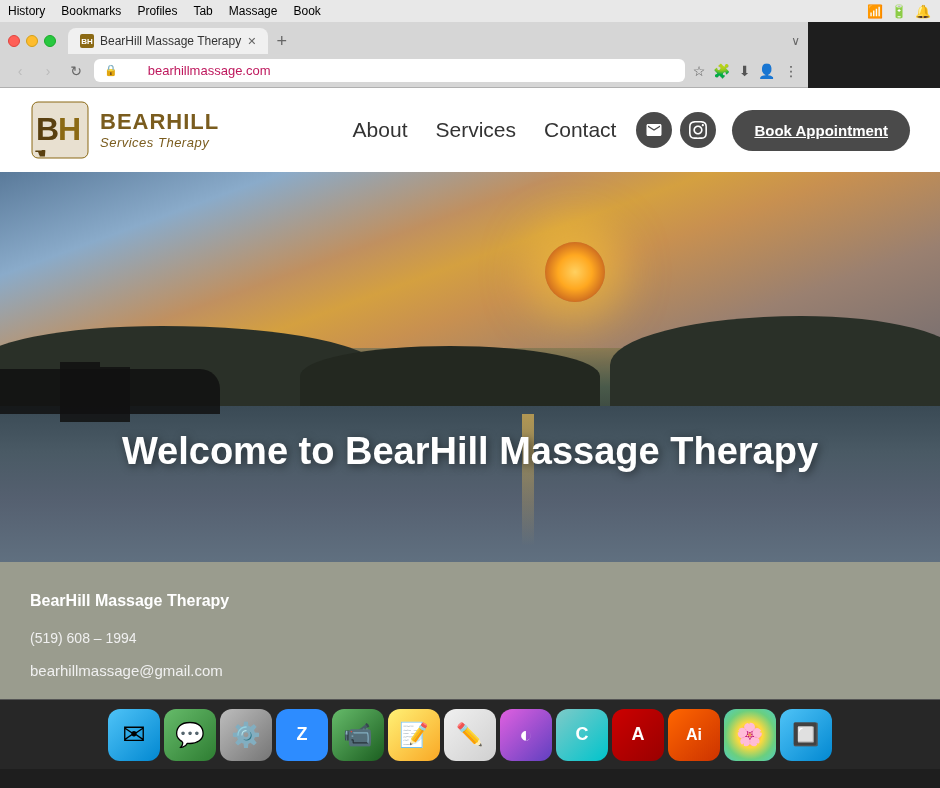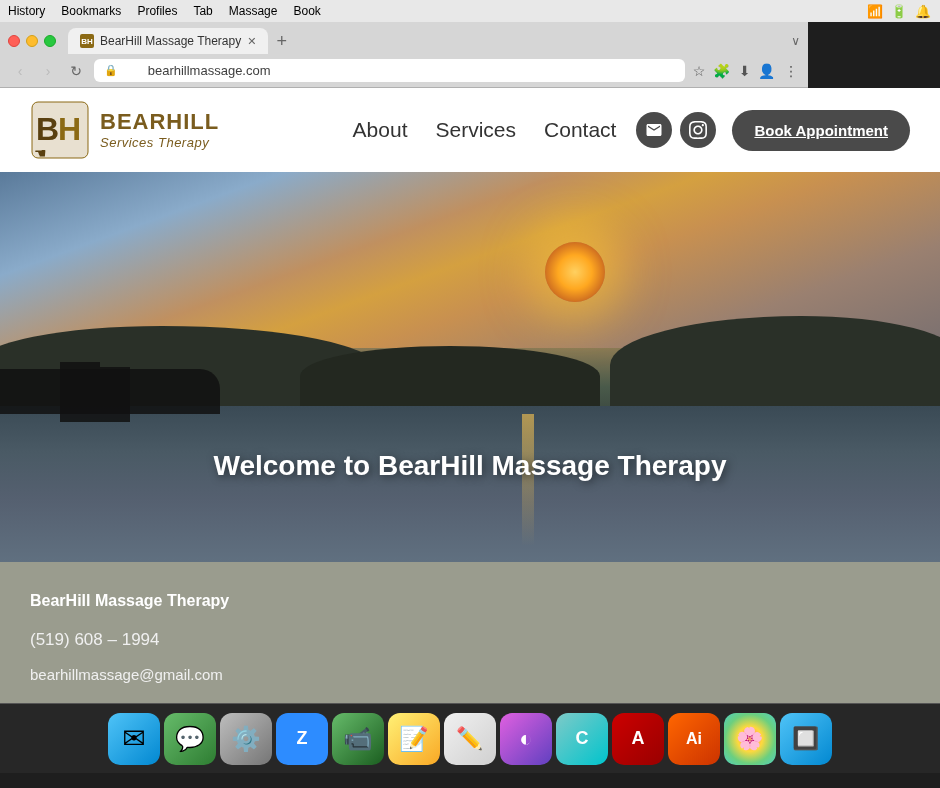--- a/index.html
+++ b/index.html
@@ -102,21 +102,21 @@
       background: white;
       border-radius: 6px;
       padding: 4px 10px;
       font-size: 13px;
       color: #333;
       display: flex;
       align-items: center;
       gap: 6px;
     }
     .address-lock { font-size: 11px; color: #666; }
-    .address-text { color: #404040; padding-left: 24px; }
+    .address-text { color: #be185d; padding-left: 24px; }
     .address-actions {
       display: flex;
       gap: 8px;
       align-items: center;
     }
     .addr-icon { font-size: 14px; color: #555; cursor: pointer; }
 
     
     .website {
       width: 940px;
@@ -307,42 +307,42 @@
 
     
     .hero-text {
       position: absolute;
       bottom: 20%;
       left: 0; right: 0;
       text-align: center;
       color: white;
     }
     .hero-title {
-      font-size: 28px;
+      font-size: 38px;
       font-weight: 800;
       text-shadow: 2px 2px 8px rgba(0,0,0,0.5);
       line-height: 1.3;
       max-width: 700px;
-      margin: 0 auto;
+      margin: 8px auto;
     }
 
     
     .site-footer {
       background: #9a9c8e;
       padding: 30px 30px 20px;
       color: #fff;
     }
     .footer-business-name {
       font-size: 16px;
       font-weight: 600;
       margin-bottom: 20px;
       color: #fff;
     }
     .footer-phone {
-      font-size: 17px;
+      font-size: 14px;
       color: #f0f0f0;
       margin-bottom: 16px;
     }
     .footer-email {
       font-size: 15px;
       color: #f0f0f0;
     }
 
     
     .mac-dock {

